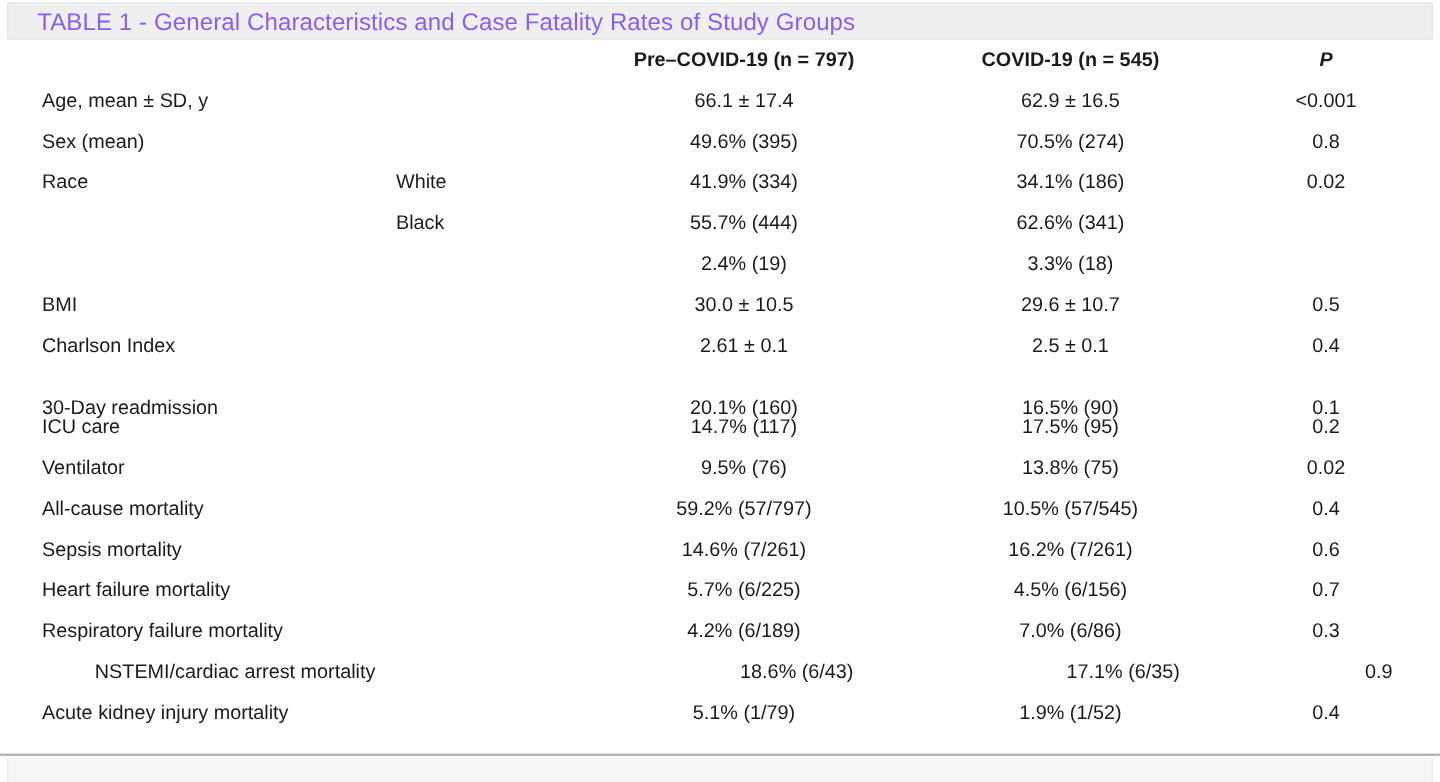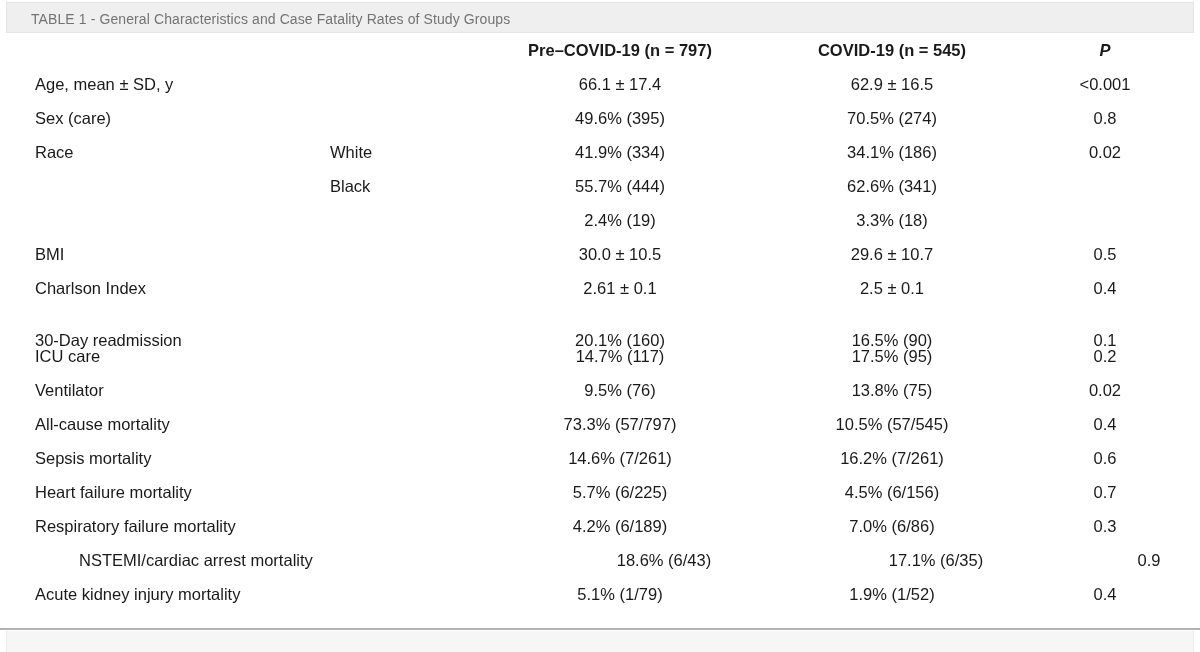--- a/index.html
+++ b/index.html
@@ -32,24 +32,24 @@
     width: 1188px;
     height: 31px;
     background: #efefef;
     border: 1px solid #e4e4e4;
     box-sizing: border-box;
   }
   .caption-text {
     position: absolute;
     left: 24px;
     top: 7px;
-    font-size: 14px;
+    font-size: 20px;
     line-height: 18px;
     letter-spacing: 0.1px;
-    color: #737373;
+    color: #8b5cf6;
     white-space: nowrap;
   }
 
   
   .grid {
     position: absolute;
     left: 0;
     top: 33px;
     width: 1200px;
     height: 595px;
@@ -125,21 +125,21 @@
 
     <div id="rows-container">
         <div class="row" style="top: 34px;">
           <div class="cell c-label">Age, mean ± SD, y</div>
           <div class="cell c-sub"></div>
           <div class="cell c-pre">66.1 ± 17.4</div>
           <div class="cell c-cov">62.9 ± 16.5</div>
           <div class="cell c-p">&lt;0.001</div>
         </div>
         <div class="row" style="top: 68px;">
-          <div class="cell c-label">Sex (care)</div>
+          <div class="cell c-label">Sex (mean)</div>
           <div class="cell c-sub"></div>
           <div class="cell c-pre">49.6% (395)</div>
           <div class="cell c-cov">70.5% (274)</div>
           <div class="cell c-p">0.8</div>
         </div>
         <div class="row" style="top: 102px;">
           <div class="cell c-label">Race</div>
           <div class="cell c-sub">White</div>
           <div class="cell c-pre">41.9% (334)</div>
           <div class="cell c-cov">34.1% (186)</div>
@@ -189,21 +189,21 @@
         <div class="row" style="top: 340px;">
           <div class="cell c-label">Ventilator</div>
           <div class="cell c-sub"></div>
           <div class="cell c-pre">9.5% (76)</div>
           <div class="cell c-cov">13.8% (75)</div>
           <div class="cell c-p">0.02</div>
         </div>
         <div class="row" style="top: 374px;">
           <div class="cell c-label">All-cause mortality</div>
           <div class="cell c-sub"></div>
-          <div class="cell c-pre">73.3% (57/797)</div>
+          <div class="cell c-pre">59.2% (57/797)</div>
           <div class="cell c-cov">10.5% (57/545)</div>
           <div class="cell c-p">0.4</div>
         </div>
         <div class="row" style="top: 408px;">
           <div class="cell c-label">Sepsis mortality</div>
           <div class="cell c-sub"></div>
           <div class="cell c-pre">14.6% (7/261)</div>
           <div class="cell c-cov">16.2% (7/261)</div>
           <div class="cell c-p">0.6</div>
         </div>

